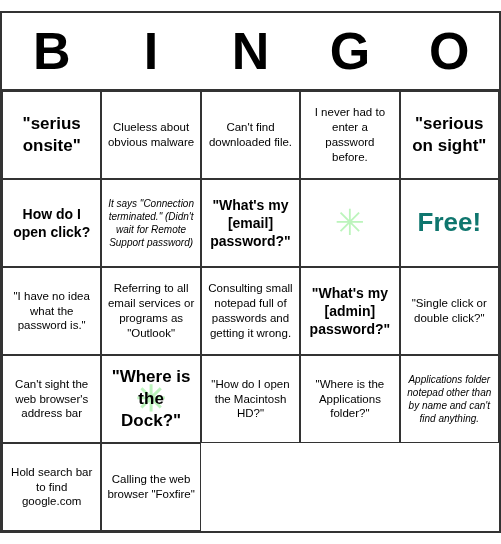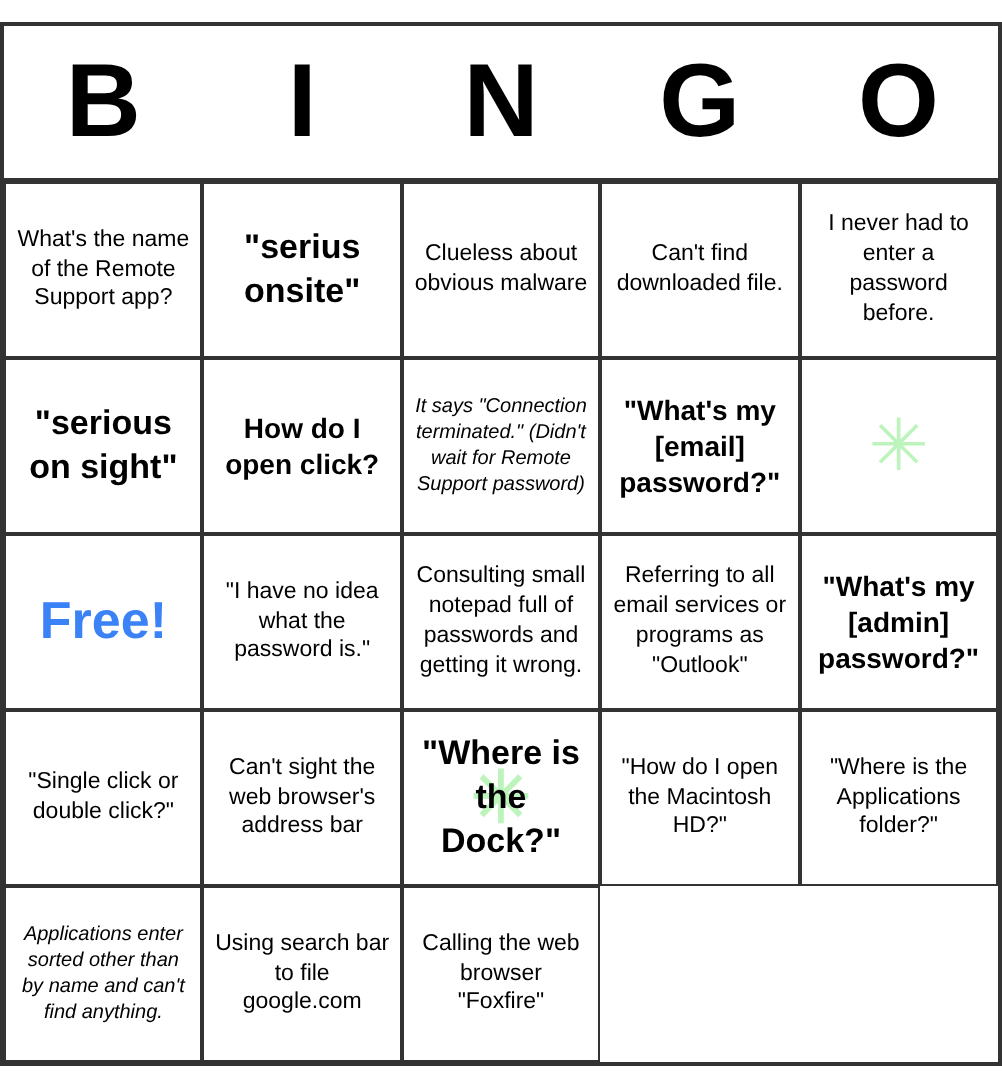--- a/index.html
+++ b/index.html
@@ -45,21 +45,21 @@
       text-align: center;
       padding: 5px;
       font-size: 11.5px;
       line-height: 1.3;
       position: relative;
       background: #fff;
     }
     .cell.free {
       font-size: 26px;
       font-weight: bold;
-      color: #3b82f6;
+      color: #0f766e;
     }
     .cell.large-text {
       font-size: 17px;
       font-weight: bold;
     }
     .cell.medium-text {
       font-size: 14px;
       font-weight: bold;
     }
     .cell.small-italic {
@@ -83,23 +83,20 @@
 
 <div class="bingo-card">
   <div class="bingo-header">
     <span class="bingo-letter">B</span>
     <span class="bingo-letter">I</span>
     <span class="bingo-letter">N</span>
     <span class="bingo-letter">G</span>
     <span class="bingo-letter">O</span>
   </div>
   <div class="bingo-grid" id="grid">
-      <div class="cell">
-        <span class="cell-text">What's the name of the Remote Support app?</span>
-      </div>
       <div class="cell large-text">
         <span class="cell-text">"serius onsite"</span>
       </div>
       <div class="cell">
         <span class="cell-text">Clueless about obvious malware</span>
       </div>
       <div class="cell">
         <span class="cell-text">Can't find downloaded file.</span>
       </div>
       <div class="cell">
@@ -120,24 +117,24 @@
       <div class="cell">
         <span class="star">✳</span>
       </div>
       <div class="cell free">
         <span class="cell-text">Free!</span>
       </div>
       <div class="cell">
         <span class="cell-text">"I have no idea what the password is."</span>
       </div>
       <div class="cell">
-        <span class="cell-text">Consulting small notepad full of passwords and getting it wrong.</span>
+        <span class="cell-text">Referring to all email services or programs as "Outlook"</span>
       </div>
       <div class="cell">
-        <span class="cell-text">Referring to all email services or programs as "Outlook"</span>
+        <span class="cell-text">Consulting small notepad full of passwords and getting it wrong.</span>
       </div>
       <div class="cell medium-text">
         <span class="cell-text">"What's my [admin] password?"</span>
       </div>
       <div class="cell">
         <span class="cell-text">"Single click or double click?"</span>
       </div>
       <div class="cell">
         <span class="cell-text">Can't sight the web browser's address bar</span>
       </div>
@@ -145,22 +142,22 @@
         <span class="star">✳</span>
         <span class="cell-text">"Where is the Dock?"</span>
       </div>
       <div class="cell">
         <span class="cell-text">"How do I open the Macintosh HD?"</span>
       </div>
       <div class="cell">
         <span class="cell-text">"Where is the Applications folder?"</span>
       </div>
       <div class="cell small-italic">
-        <span class="cell-text">Applications enter sorted other than by name and can't find anything.</span>
+        <span class="cell-text">Applications folder notepad other than by name and can't find anything.</span>
       </div>
       <div class="cell">
-        <span class="cell-text">Using search bar to file google.com</span>
+        <span class="cell-text">Hold search bar to find google.com</span>
       </div>
       <div class="cell">
         <span class="cell-text">Calling the web browser "Foxfire"</span>
       </div>
     </div>
 </div>
 
 </body></html>

